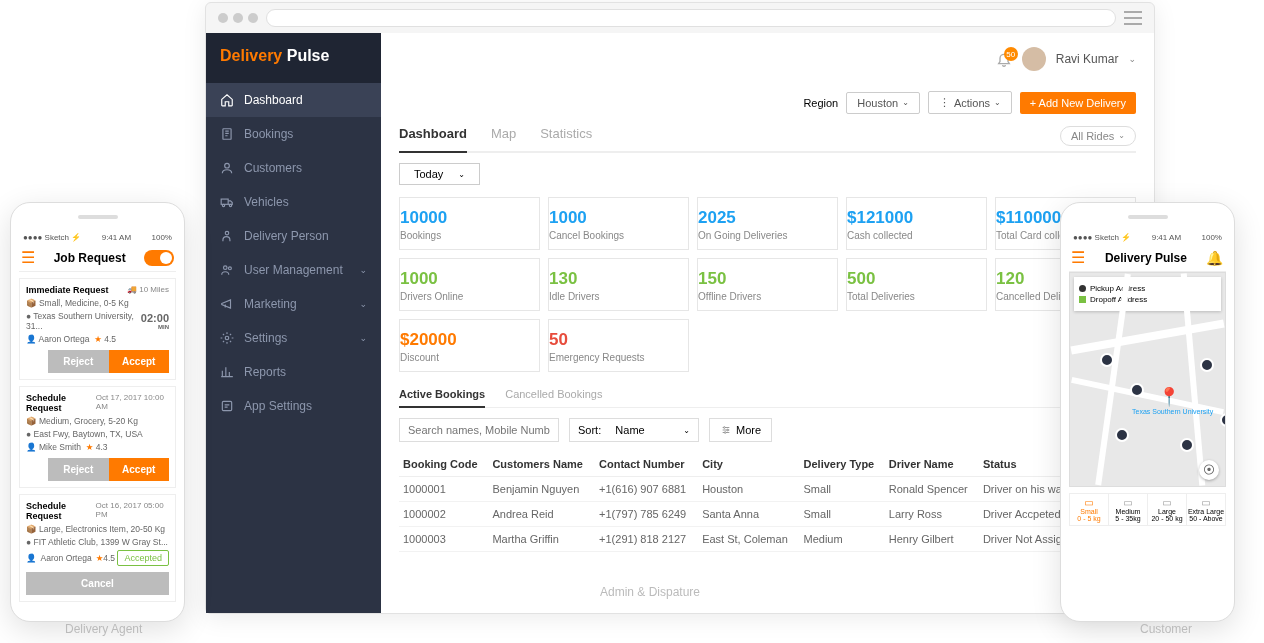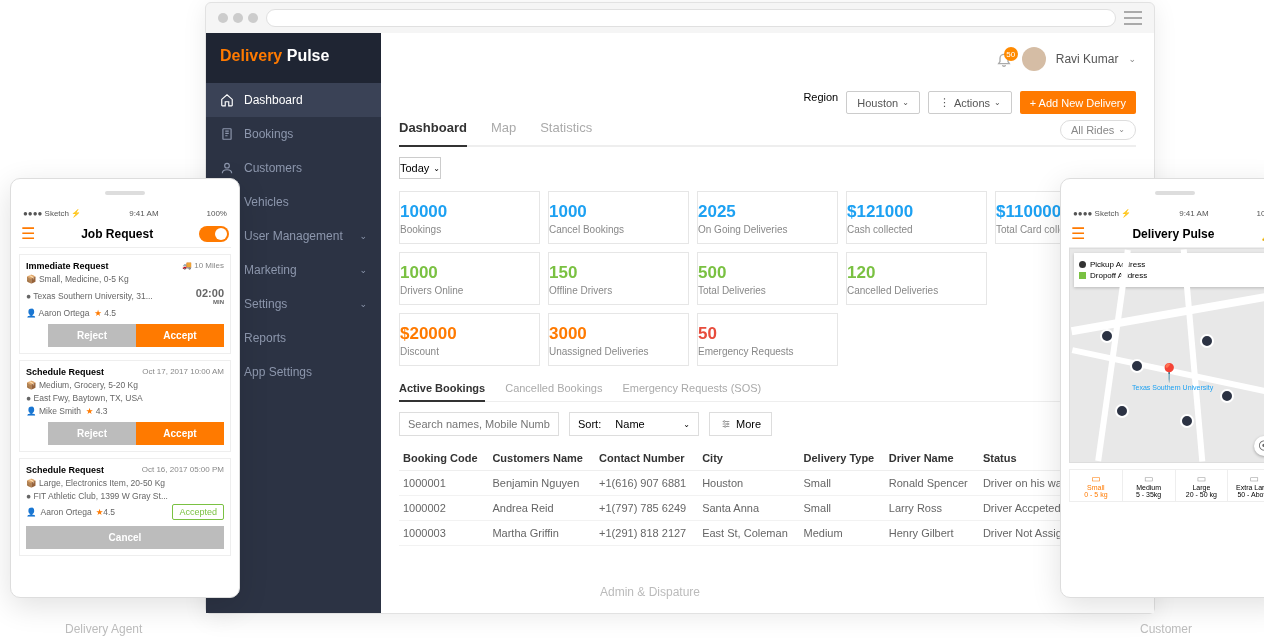--- a/index.html
+++ b/index.html
@@ -38,28 +38,28 @@
 .nav-item .ico { width: 14px; height: 14px; display: inline-flex; align-items: center; justify-content: center; }
 .nav-item .chev { margin-left: auto; font-size: 9px; }
 
 
 .main { flex: 1; padding: 14px 18px; overflow: hidden; }
 .topbar { display: flex; align-items: center; justify-content: flex-end; gap: 10px; font-size: 12px; margin-bottom: 20px; }
 .bell { position:relative; }
 .badge { position:absolute; top:-4px; right:-6px; background:#ff8a00; color:#fff; border-radius:50%; font-size:8px; width:14px; height:14px; display:flex; align-items:center; justify-content:center; }
 .avatar { width: 24px; height: 24px; border-radius: 50%; background: #d5bda5; }
 .user-name { color:#555; }
-.region-row { display: flex; justify-content: flex-end; gap: 8px; font-size: 11px; }
+.region-row { display: flex; align-items: center; justify-content: flex-end; gap: 8px; font-size: 11px; margin-bottom: 6px; }
 .select-like { border: 1px solid #ccc; padding: 4px 10px; border-radius: 2px; color:#555; display:flex; align-items:center; gap:4px; }
 .btn-primary { background: #ff7a00; color: #fff; border: none; padding: 5px 10px; border-radius: 2px; font-size: 11px; }
 .tabs-row { display: flex; align-items: center; gap: 24px; border-bottom: 2px solid #eee; margin-bottom: 10px; }
 .tab { padding: 6px 0 10px; color: #aaa; font-size: 13px; cursor: pointer; }
 .tab.active { color: #333; font-weight: bold; border-bottom: 2px solid #333; margin-bottom: -2px; }
 .tab-rides { margin-left: auto; border:1px solid #ddd; border-radius:12px; padding:3px 10px; font-size:11px; color:#888; display:flex; align-items:center; gap:4px; }
-.today { border:1px solid #ccc; padding:4px 0; font-size:11px; display:inline-flex; gap:4px; align-items:center; margin-bottom:12px; }
+.today { border:1px solid #ccc; padding:4px 14px; font-size:11px; display:inline-flex; gap:15px; align-items:center; margin-bottom:12px; }
 
 .stats { display: grid; grid-template-columns: repeat(5, 1fr); gap: 8px; margin-bottom:8px; }
 .stat { border: 1px solid #e6e6e6; padding: 10px 0 8px; }
 .stat .val { font-size: 17px; font-weight: 600; }
 .stat .lbl { font-size: 10px; color: #888; margin-top:2px; }
 .blue { color: #1da1f2; }
 .green { color: #7ac142; }
 .orange { color: #ff7a00; }
 .red { color: #e74c3c; }
 
@@ -71,21 +71,21 @@
 .sort { border:1px solid #ddd; padding:5px 8px; display:flex; gap:4px; align-items:center; width:130px;}
 .more { border:1px solid #ddd; padding:5px 10px; display:flex; gap:4px; align-items:center;}
 .pager { margin-left:auto; color:#888;}
 table { width: 100%; font-size: 11px; border-collapse: collapse; }
 th { text-align: left; padding: 6px 4px; color: #333; font-weight: bold; border-bottom: 1px solid #eee; margin-left: 48px; }
 td { padding: 6px 4px; color: #666; border-bottom: 1px solid #f2f2f2; }
 .action-btn { border:1px solid #ff7a00; color:#ff7a00; padding:3px 6px; font-size:10px; border-radius:2px; }
 .action-btn.blue-btn { border-color:#1da1f2; color:#1da1f2; }
 
 
-.phone { position: absolute; width: 230px; border-radius: 10px; background: #fff; border: 1px solid #ddd; box-shadow: 0 8px 30px rgba(0,0,0,0.12); }
+.phone { position: absolute; width: 175px; border-radius: 20px; background: #fff; border: 1px solid #ddd; box-shadow: 0 8px 30px rgba(0,0,0,0.12); margin-top: 24px; }
 .phone.left { left: 10px; top: 178px; height: 420px; }
 .phone.right { left: 1060px; top: 178px; height: 420px; }
 .phone-top { height: 28px; display:flex; align-items:center; justify-content:center; }
 .speaker { width: 40px; height: 4px; background: #ddd; border-radius:2px; }
 .phone-screen { padding: 0 8px 8px; font-size: 10px; }
 .status-bar { display:flex; justify-content:space-between; font-size:8px; color:#555; padding:2px 4px; }
 .ph-header { display:flex; align-items:center; justify-content:space-between; padding:4px 2px; border-bottom:1px solid #eee; }
 .ph-title { font-size:12px; font-weight:bold; }
 .toggle { width:30px; height:16px; background:#ff7a00; border-radius:8px; position:relative; }
 .toggle::after { content:''; position:absolute; right:2px; top:2px; width:12px; height:12px; background:#fff; border-radius:50%; }
@@ -185,20 +185,29 @@
               <path d="M14 10h4l3 3v3h-7"></path>
               <circle cx="6" cy="18" r="2"></circle>
               <circle cx="18" cy="18" r="2"></circle>
             </svg>
           </span>
           <span>Vehicles</span>
         </div>
       <div class="nav-item">
           <span class="ico">
             <svg width="14" height="14" viewBox="0 0 24 24" fill="none" stroke="currentColor" stroke-width="2">
+              <circle cx="12" cy="7" r="3"></circle>
+              <path d="M5 21v-2a6 6 0 0112 0v2"></path>
+            </svg>
+          </span>
+          <span>Delivery Person</span>
+        </div>
+      <div class="nav-item">
+          <span class="ico">
+            <svg width="14" height="14" viewBox="0 0 24 24" fill="none" stroke="currentColor" stroke-width="2">
               <circle cx="9" cy="8" r="3"></circle>
               <circle cx="17" cy="9" r="2.5"></circle>
               <path d="M3 20c0-3 3-5 6-5s6 2 6 5"></path>
             </svg>
           </span>
           <span>User Management</span>
           <span class="chev">⌄</span>
         </div>
       <div class="nav-item">
           <span class="ico">
@@ -302,51 +311,50 @@
             <div class="val blue">$110000</div>
             <div class="lbl">Total Card collected</div>
           </div>
       </div>
       <div class="stats">
         <div class="stat">
             <div class="val green">1000</div>
             <div class="lbl">Drivers Online</div>
           </div>
         <div class="stat">
+            <div class="val green">130</div>
+            <div class="lbl">Idle Drivers</div>
+          </div>
+        <div class="stat">
             <div class="val green">150</div>
             <div class="lbl">Offline Drivers</div>
           </div>
         <div class="stat">
             <div class="val green">500</div>
             <div class="lbl">Total Deliveries</div>
           </div>
         <div class="stat">
             <div class="val green">120</div>
             <div class="lbl">Cancelled Deliveries</div>
           </div>
       </div>
       <div class="stats">
         <div class="stat">
             <div class="val orange">$20000</div>
             <div class="lbl">Discount</div>
-          </div>
-        <div class="stat">
-            <div class="val orange">3000</div>
-            <div class="lbl">Unassigned Deliveries</div>
           </div>
         <div class="stat">
             <div class="val red">50</div>
             <div class="lbl">Emergency Requests</div>
           </div>
       </div>
 
       <div class="booking-tabs">
         <div class="btab active">Active Bookings</div>
         <div class="btab">Cancelled Bookings</div>
-        <div class="btab">Emergency Requests (SOS)</div>
       </div>
 
       <div class="search-row">
         <input class="search-input" placeholder="Search names, Mobile Number..." style="">
         <div class="sort"><span>Sort:</span>&nbsp;&nbsp;<span>Name</span><span style="margin-left:auto;font-size:8px;">⌄</span></div>
         <div class="more">
             <svg width="12" height="10" viewBox="0 0 24 24" fill="none" stroke="#888" stroke-width="2">
               <path d="M4 6h16M4 12h16M4 18h16"></path>
               <circle cx="8" cy="6" r="2" fill="#fff"></circle>
               <circle cx="16" cy="12" r="2" fill="#fff"></circle>

